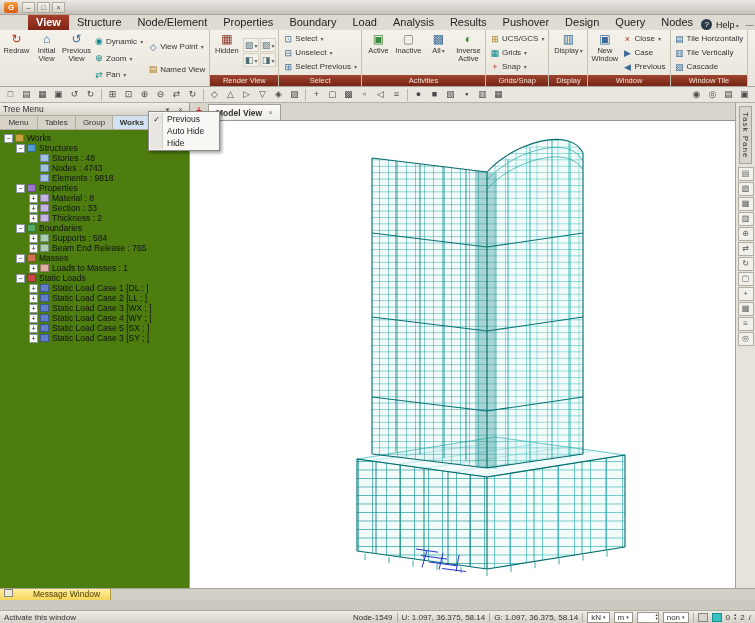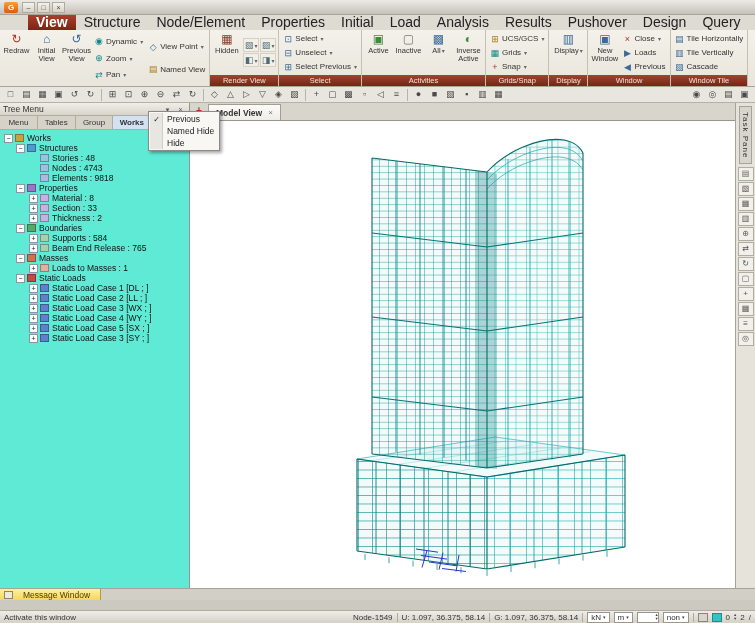--- a/index.html
+++ b/index.html
@@ -7,21 +7,21 @@
 body{position:relative;background:#cfccc3;overflow:hidden;font-size:9px;color:#222;cursor:default}
 .abs{position:absolute}
 
 .titlebar{left:0;top:0;width:755px;height:15px;background:linear-gradient(#eceae6,#c6c2ba);border-bottom:1px solid #a9a49a;display:flex;align-items:center;gap:4px;padding:0 4px}
 .logo{width:14px;height:11px;background:linear-gradient(#f5a13c,#d95b16);color:#fff;font-size:8px;font-weight:bold;text-align:center;line-height:11px;border-radius:2px;flex:none}
 .title{flex:1;text-align:center;font-size:8.5px;font-weight:bold;color:#3a3a3a;white-space:nowrap;overflow:hidden}
 .winbtns{display:flex;gap:2px;flex:none}
 .winbtn{width:13px;height:11px;font-size:7px;line-height:10px;text-align:center;color:#444;border:1px solid #b0aba0;background:linear-gradient(#f4f2ec,#d8d4ca)}
 
 .tabrow{left:0;top:15px;width:755px;height:15px;background:#dedbd2;display:flex;align-items:flex-end;padding-left:28px}
-.rtab{padding:0 8px;height:15px;line-height:15px;font-size:14px;color:#222;white-space:nowrap}
+.rtab{padding:0 8px;height:15px;line-height:15px;font-size:11px;color:#222;white-space:nowrap}
 .rtab.active{background:linear-gradient(#a8402c,#7e2415);color:#fff;font-weight:bold}
 .tabrow-right{margin-left:auto;display:flex;align-items:center;gap:4px;padding-right:5px}
 .helpcircle{width:11px;height:11px;border-radius:50%;background:#2b3a4a;color:#fff;font-size:8px;text-align:center;line-height:11px}
 .helplbl{font-size:9px;color:#222}
 .collapsebtn{font-size:8px;color:#444;padding:0 3px}
 
 .ribbon{left:0;top:30px;width:755px;height:57px;background:linear-gradient(#f4f1ea,#e9e5dc);border-bottom:1px solid #aaa59a;display:flex}
 .rgroup{display:flex;flex-direction:column;border-right:1px solid #c6c0b3;flex:none}
 .rbody{flex:1;display:flex;align-items:stretch;padding:1px 2px;gap:1px}
 .rcap{height:11px;background:linear-gradient(#9e4530,#772414);color:#f4e3d8;font-size:7.5px;text-align:center;line-height:11px;white-space:nowrap;padding:0 3px}
@@ -34,21 +34,21 @@
 .minigrid{display:grid;grid-template-columns:16px 16px;grid-auto-rows:14px;gap:1px;align-content:center;margin-left:1px}
 .mini{font-size:9px;text-align:center;line-height:13px;color:#4e6d78;border:1px solid #d6d0c2;background:#f2efe7}
 .g.red{color:#b23425}.g.teal{color:#0a8a8a}.g.blue{color:#3a6a9a}.g.green{color:#3e8a3e}.g.gray{color:#777}.g.gold{color:#a87d18}.g.maroon{color:#8a3224}
 
 .toolbar1{left:0;top:87px;width:755px;height:16px;background:#e9e6df;border-bottom:1px solid #b6b1a5;display:flex;align-items:center;padding:0 3px}
 .tgroup{display:flex;gap:1px}
 .tbtn{width:15px;height:14px;font-size:9px;line-height:13px;text-align:center;color:#4a4a4a}
 .tsep{width:1px;height:12px;background:#b8b3a7;margin:0 3px}
 .tspacer{flex:1}
 
-.treepanel{left:0;top:103px;width:190px;height:485px;display:flex;flex-direction:column;border-right:1px solid #9b968b;background:#5eead4}
+.treepanel{left:0;top:103px;width:190px;height:485px;display:flex;flex-direction:column;border-right:1px solid #9b968b;background:#4d7c0f}
 .tree-header{height:13px;background:linear-gradient(#f0eee8,#d8d4ca);border-bottom:1px solid #b1aca0;display:flex;align-items:center;padding:0 3px;font-size:8.5px;color:#333;flex:none}
 .hspacer{flex:1}
 .hbtn{width:11px;height:10px;font-size:7px;line-height:9px;text-align:center;color:#555;margin-left:2px;border:1px solid transparent}
 .tree-tabs{height:14px;background:#cdc9bf;display:flex;border-bottom:1px solid #b1aca0;flex:none}
 .ttab{flex:1;text-align:center;font-size:8px;line-height:13px;color:#333;border-right:1px solid #b1aca0;background:#d6d2c8}
 .ttab.active{background:#d3e2f3;font-weight:bold}
 .tree-body{flex:1;overflow:hidden;padding:3px 0 0 2px}
 .titem{display:flex;align-items:center;height:10px;white-space:nowrap;font-size:8.5px;color:#111}
 .l0{padding-left:2px}.l1{padding-left:14px}.l2{padding-left:27px}
 .exp{width:9px;height:9px;border:1px solid #8a96a6;background:#fff;font-size:7px;line-height:7px;text-align:center;color:#222;margin-right:2px;flex:none}
@@ -71,21 +71,21 @@
 .redflag{width:12px;color:#c22;font-size:10px;font-weight:bold;line-height:14px;text-align:center;margin-bottom:2px}
 .doctab{height:16px;background:linear-gradient(#fcfbf9,#efede7);border:1px solid #a39e92;border-bottom:none;display:flex;align-items:center;gap:6px;padding:0 7px;font-size:8.5px;font-weight:bold;color:#333}
 .doctab .x{font-size:8px;color:#777;font-weight:normal}
 .canvas{left:190px;top:121px;width:545px;height:467px;background:#fff;overflow:hidden}
 
 .rightbar{right:0;top:103px;width:20px;height:485px;background:#e6e3db;border-left:1px solid #a8a399;display:flex;flex-direction:column;align-items:center;padding-top:3px}
 .taskpane{writing-mode:vertical-rl;font-size:8px;color:#333;background:#d8d5cc;border:1px solid #a8a399;padding:5px 1px;margin-bottom:3px;letter-spacing:1px}
 .rbtn{width:16px;height:14px;background:#f2f0ea;border:1px solid #b2ada1;font-size:8px;line-height:12px;text-align:center;color:#555;margin-bottom:1px}
 
 .msgrow{left:0;bottom:23px;width:755px;height:12px;background:#d2cfc6;border-top:1px solid #a8a399;display:flex;align-items:stretch}
-.msgtab{display:flex;align-items:center;gap:10px;background:linear-gradient(#ffef9e,#f5d75c);border-right:1px solid #b49a3a;padding:0 10px 0 4px;font-size:8.5px;color:#4a3c00}
+.msgtab{display:flex;gap:20px;background:linear-gradient(#ffef9e,#f5d75c);border-right:1px solid #b49a3a;padding:0 10px 0 4px;font-size:8.5px;color:#4a3c00}
 .mico{width:9px;height:8px;background:#efe9da;border:1px solid #8a8578}
 .statusgap{left:0;bottom:13px;width:755px;height:10px;background:#ccc9c0}
 .statusbar{left:0;bottom:0;width:755px;height:13px;background:linear-gradient(#efede7,#d4d1c8);border-top:1px solid #b0aba0;display:flex;align-items:center;font-size:8px;color:#333;padding:0 4px;gap:4px}
 .stspacer{flex:1}
 .stsep{width:1px;height:9px;background:#b0aba0}
 .stsel{display:flex;align-items:center;background:#fff;border:1px solid #9a958b;height:11px;padding:0 3px;gap:2px;font-size:8px}
 .stsel::after{content:"▾";font-size:5px;color:#444}
 .stspin{display:flex;align-items:center;background:#fff;border:1px solid #9a958b;height:11px;width:22px;padding-left:2px;justify-content:space-between}
 .spinarrows{display:inline-flex;flex-direction:column;justify-content:center;font-size:4.5px;line-height:4px;color:#444}
 .spinarrows::before{content:"▴"}
@@ -103,21 +103,21 @@
     <span class="winbtn">□</span>
     <span class="winbtn">×</span>
   </div>
 </div>
 
 <div class="tabrow abs">
   <span class="rtab active">View</span>
   <span class="rtab">Structure</span>
   <span class="rtab">Node/Element</span>
   <span class="rtab">Properties</span>
-  <span class="rtab">Initial</span>
+  <span class="rtab">Boundary</span>
   <span class="rtab">Load</span>
   <span class="rtab">Analysis</span>
   <span class="rtab">Results</span>
   <span class="rtab">Pushover</span>
   <span class="rtab">Design</span>
   <span class="rtab">Query</span>
   <span class="rtab">Nodes</span>
   <div class="tabrow-right">
     <span class="helpcircle">?</span>
     <span class="helplbl dd">Help</span>
@@ -262,21 +262,21 @@
         <span class="g blue">▣</span>
         <span>New Window</span>
       </div>
       <div class="rcol">
         <div class="rsmall dd">
           <span class="g red">×</span>
           <span>Close</span>
         </div>
         <div class="rsmall">
           <span class="g blue">▶</span>
-          <span>Loads</span>
+          <span>Case</span>
         </div>
         <div class="rsmall">
           <span class="g blue">◀</span>
           <span>Previous</span>
         </div>
       </div>
     </div>
     <div class="rcap">Window</div>
   </div>
 
@@ -542,21 +542,21 @@
   </svg>
 </div>
 
 <div class="ctxmenu abs">
   <div class="ctxgutter"></div>
   <div class="ctxitem">
     <span class="chk">✓</span>
     <span>Previous</span>
   </div>
   <div class="ctxitem">
-    <span>Named Hide</span>
+    <span>Auto Hide</span>
   </div>
   <div class="ctxitem">
     <span>Hide</span>
   </div>
 </div>
 
 <div class="rightbar abs">
   <div class="taskpane">Task Pane</div>
   <div>
 

